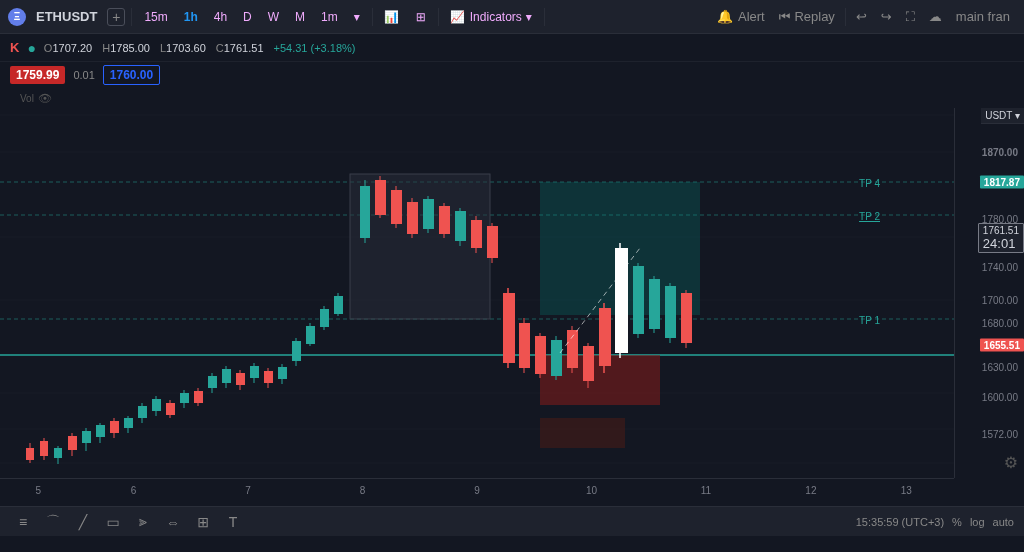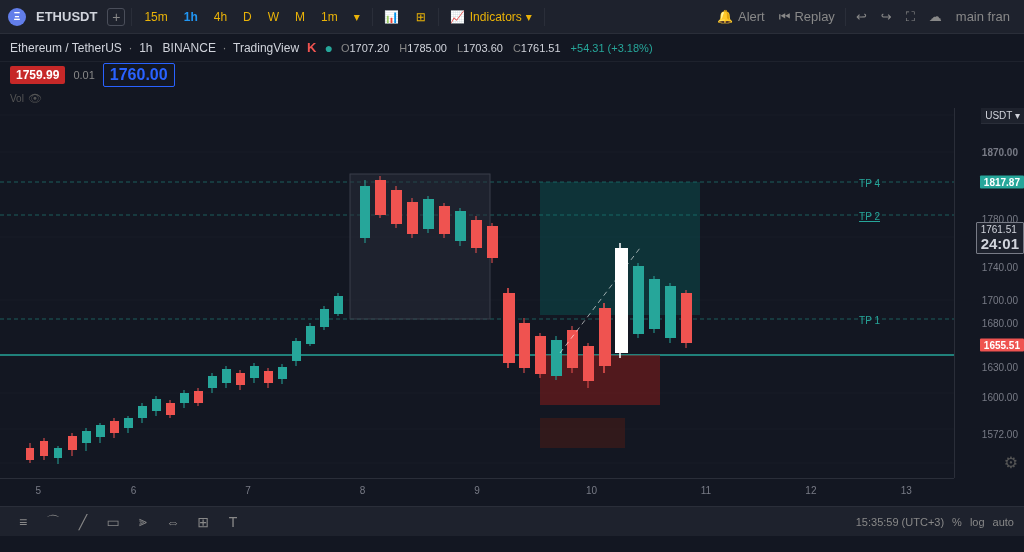--- a/index.html
+++ b/index.html
@@ -27,21 +27,21 @@
       z-index: 10;
     }
     .toolbar-item {
       display: flex;
       align-items: center;
       gap: 4px;
       padding: 4px 6px;
       border-radius: 3px;
       cursor: pointer;
       white-space: nowrap;
-      color: #eab308;
+      color: #f0abfc;
       font-size: 12px;
     }
     .toolbar-divider {
       width: 1px;
       height: 18px;
       background: #2a2e39;
       margin: 0 2px;
     }
     .eth-logo {
       width: 18px; height: 18px;
@@ -103,27 +103,27 @@
       font-size: 12px;
       font-weight: 600;
     }
     .price-diff { font-size: 11px; color: #888; }
     .price-ask {
       background: transparent;
       border: 1px solid #2962ff;
       color: #2962ff;
       padding: 2px 6px;
       border-radius: 2px;
-      font-size: 16px;
+      font-size: 12px;
       font-weight: 600;
     }
     .vol-row {
       display: flex; align-items: center; gap: 4px;
       height: 20px;
-      padding: 0 10px;
+      padding: 0 20px;
       font-size: 10px; color: #555;
     }
 
     
     #chart-wrapper {
       display: flex;
       height: calc(552px - 34px - 28px - 26px - 20px - 36px - 30px);
       position: relative;
     }
 
@@ -281,29 +281,20 @@
     <div class="toolbar-divider"></div>
     <div class="icon-btn">↩</div>
     <div class="icon-btn">↪</div>
     <div class="icon-btn">⛶</div>
     <div class="icon-btn">☁</div>
     <div class="icon-btn">main fran</div>
   </div>
 </div>
 
 <div id="symbol-bar">
-  <span class="symbol-title">
-    <span>Ethereum / TetherUS</span>
-    &nbsp;·&nbsp;
-    <span>1h</span>
-    &nbsp;
-    <span>BINANCE</span>
-    &nbsp;·&nbsp;
-    <span>TradingView</span>
-  </span>
   <span style="color:#ef5350; font-size:13px; font-weight:bold;">K</span>
   <span style="color:#26a69a; font-size:14px;">●</span>
   <div class="ohlc-data">
     <span>O<span class="val">1707.20</span></span>
     <span>H<span class="val">1785.00</span></span>
     <span>L<span class="val">1703.60</span></span>
     <span>C<span class="val">1761.51</span></span>
     <span class="price-change">+54.31 (+3.18%)</span>
   </div>
 </div>
@@ -449,21 +440,21 @@
     <div style="position:absolute; right:74px; top:70px; font-size:10px; color:#26a69a;">TP 4</div>
     <div style="position:absolute; right:74px; top:103px; font-size:10px; color:#26a69a;text-decoration:underline;">TP 2</div>
     <div style="position:absolute; right:74px; top:207px; font-size:10px; color:#26a69a;margin-left:16px;">TP 1</div>
   </div>
 
   <div id="price-axis" style="position:relative; width:70px; background:#131722; border-left:1px solid #2a2e39;">
     <span class="price-label" style="top:2%;">1920.00</span>
     <span class="price-label" style="top:12%;font-weight:bold;">1870.00</span>
     <span class="price-label-highlight-green" style="top:20%; transform:translateY(-50%);">1817.87</span>
     <span class="price-label" style="top:30%;">1780.00</span>
-    <span class="price-label-highlight-dark" style="top:35%; transform:translateY(-50%);">1761.51<br><span style="font-size:15px;font-weight:bold;">24:01</span></span>
+    <span class="price-label-highlight-dark" style="top:35%; transform:translateY(-50%);">1761.51<br><span style="font-size:13px;">24:01</span></span>
     <span class="price-label" style="top:43%;">1740.00</span>
     <span class="price-label" style="top:52%;text-align:center;">1700.00</span>
     <span class="price-label" style="top:58%;">1680.00</span>
     <span class="price-label-highlight-red" style="top:64%; transform:translateY(-50%);">1655.51</span>
     <span class="price-label" style="top:70%;">1630.00</span>
     <span class="price-label" style="top:78%;">1600.00</span>
     <span class="price-label" style="top:88%;">1572.00</span>
 
     <div class="gear-icon">⚙</div>
 

